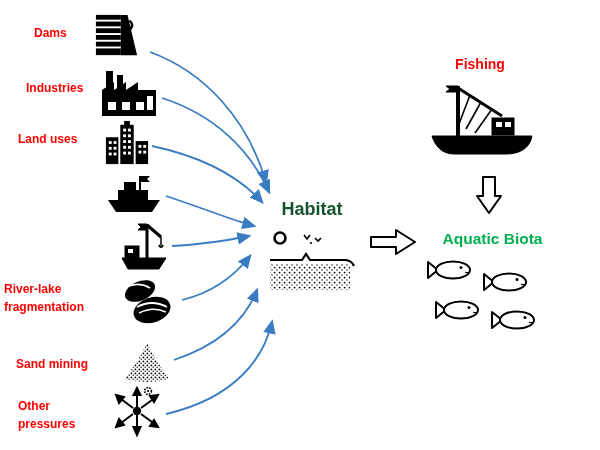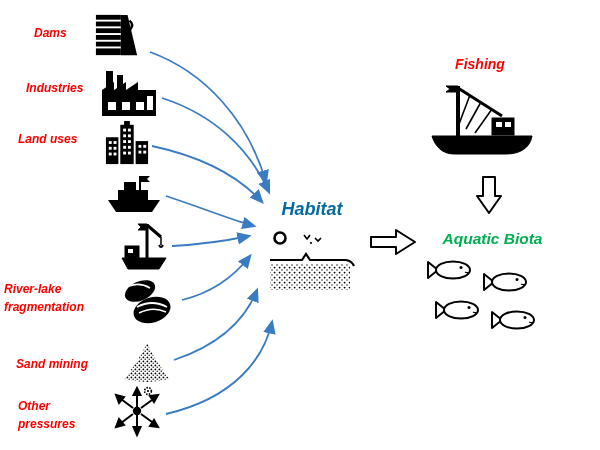--- a/index.html
+++ b/index.html
@@ -1,26 +1,26 @@
 <!DOCTYPE html>
 <html><head>
 <meta charset="utf-8">
 <style>
   html,body{margin:0;padding:0;background:#fff;}
   .canvas{
     position:relative;width:600px;height:450px;background:#ffffff;
-    font-family:"Liberation Sans",sans-serif;overflow:hidden;font-style:italic;
+    font-family:"Liberation Sans",sans-serif;overflow:hidden;
   }
   .plabel{
     position:absolute;color:#ff0000;font-weight:bold;font-size:12px;
     line-height:1.5;
   }
   .icon{position:absolute;}
   .big-label{position:absolute;font-weight:bold;text-align:center;}
-  .habitat-label{color:#0369a1;font-size:18px;}
+  .habitat-label{color:#14532d;font-size:18px;}
   .biota-label{color:#00b050;font-size:15.5px;}
   .fishing-label{color:#ff0000;font-size:14px;}
   svg{display:block;}
   .overlay{position:absolute;left:0;top:0;pointer-events:none;}
 </style>
 </head>
 <body>
 
 <div class="canvas">
 

